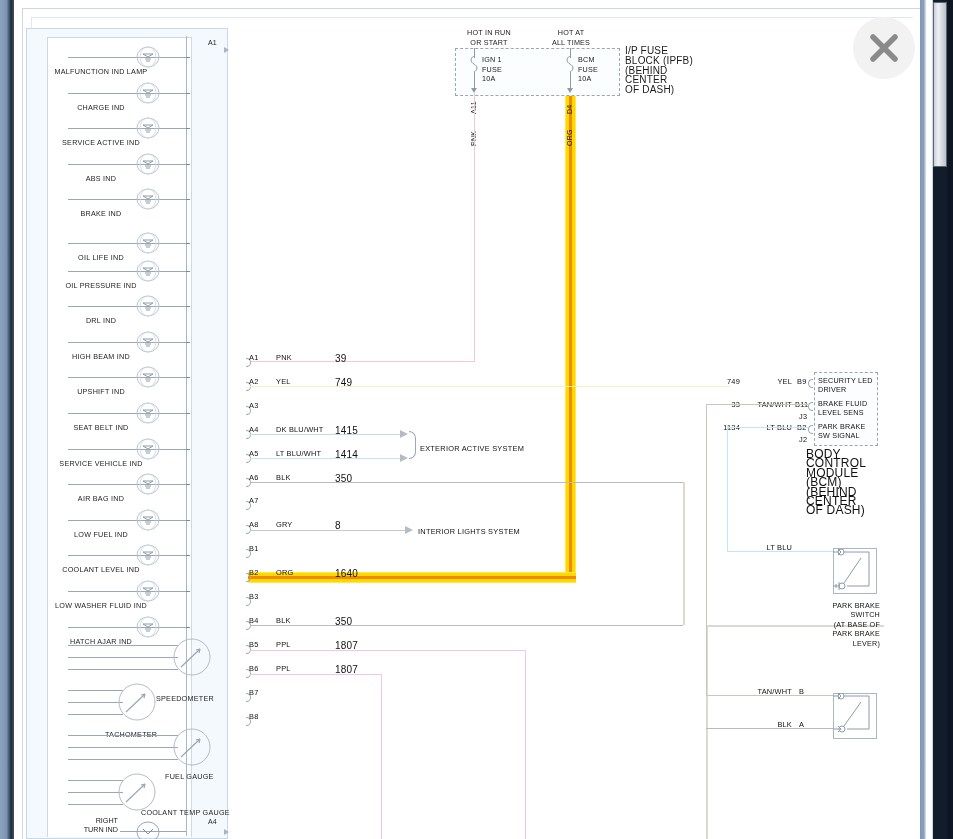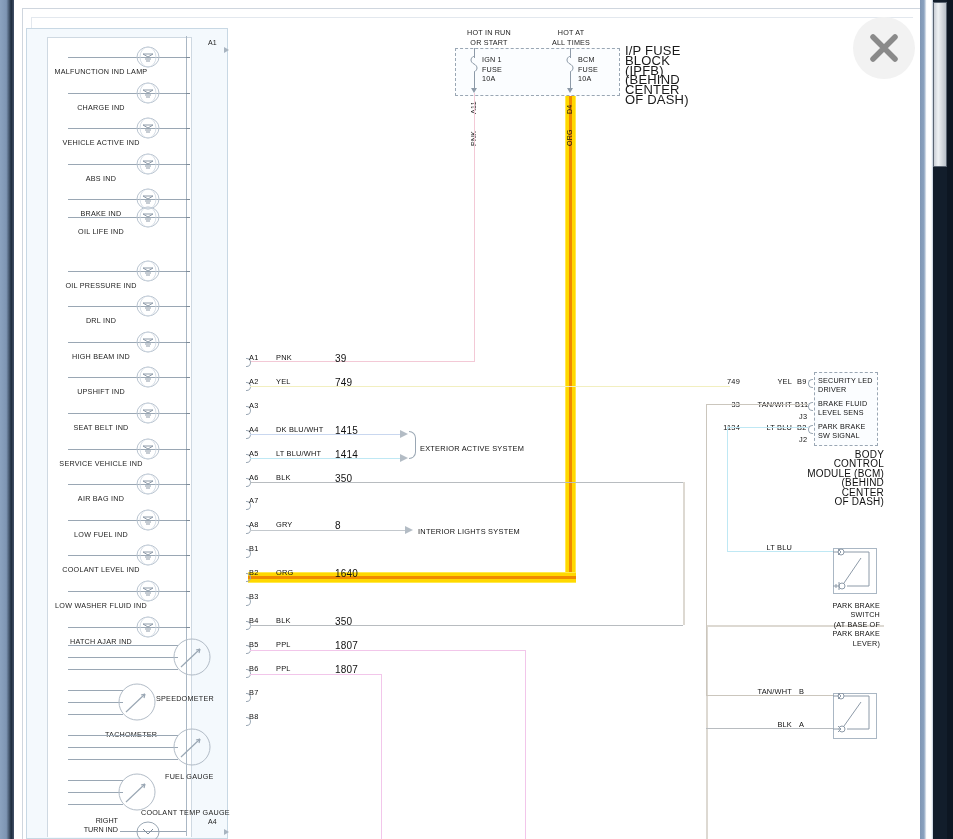--- a/index.html
+++ b/index.html
@@ -141,21 +141,21 @@
     position: absolute; text-align: center;
     font-size: 7.2px; color: #1a1a1a; line-height: 9.5px;
     letter-spacing: .2px; white-space: nowrap;
   }
   .fuse-name {
     position: absolute; font-size: 7.2px; color: #1a1a1a;
     line-height: 9.5px; letter-spacing: .2px; white-space: nowrap;
   }
   .fuse-block-title {
     position: absolute; left: 625px; top: 46px;
-    font-size: 13px; color: #1a1a1a; line-height: 9.8px;
+    font-size: 10px; color: #1a1a1a; line-height: 9.8px;
     letter-spacing: .2px; width: 70px;
   }
   .fuse-drop { position: absolute; width: 1px; background: #8d9aa8; }
   .fuse-coil { position: absolute; width: 8px; height: 16px; }
   .fuse-arrow {
     position: absolute; width: 0; height: 0;
     border-left: 3px solid transparent; border-right: 3px solid transparent;
     border-top: 5px solid #8d9aa8;
   }
   .vlabel {
@@ -234,22 +234,22 @@
     width: 64px; height: 74px;
     border: 1px dashed #9aa7b4; background: #fbfdff;
   }
   .bcm-fn {
     position: absolute; left: 818px;
     font-size: 7.2px; color: #111; line-height: 9.4px;
     letter-spacing: .2px; width: 66px;
   }
   .bcm-title {
     position: absolute; left: 806px; top: 450px;
-    width: 78px; text-align: right;
-    font-size: 10px; color: #111; line-height: 9.4px; letter-spacing: .2px;
+    width: 78px; 
+    font-size: 12px; color: #111; line-height: 9.4px; letter-spacing: .2px;
   }
   .r-num {
     position: absolute; font-size: 7.4px; color: #111;
     text-align: right; letter-spacing: .2px;
   }
   .r-clr {
     position: absolute; font-size: 7.4px; color: #111;
     text-align: right; letter-spacing: .2px;
   }
   .r-pin {
@@ -328,21 +328,21 @@
         <div class="lamp-label">CHARGE IND</div>
       </div>
       <div class="lamp-row" style="top: 111.2px;">
         <div class="lamp-wire"></div>
         <svg class="lamp-sym" viewBox="0 0 28 26">
           <ellipse cx="14" cy="13" rx="11" ry="10" fill="none" stroke="#b9c4d0" stroke-width="1"></ellipse>
           <ellipse cx="14" cy="13" rx="8" ry="10" fill="none" stroke="#cdd6e0" stroke-width="0.8"></ellipse>
           <path d="M9 10 L19 10 M9 10 L14 13 L19 10 M11 15 L17 15 M12 17 L16 17" stroke="#8d9aa8" stroke-width="1" fill="none"></path>
         </svg>
         <div class="lamp-tick"></div>
-        <div class="lamp-label">VEHICLE ACTIVE IND</div>
+        <div class="lamp-label">SERVICE ACTIVE IND</div>
       </div>
       <div class="lamp-row" style="top: 146.8px;">
         <div class="lamp-wire"></div>
         <svg class="lamp-sym" viewBox="0 0 28 26">
           <ellipse cx="14" cy="13" rx="11" ry="10" fill="none" stroke="#b9c4d0" stroke-width="1"></ellipse>
           <ellipse cx="14" cy="13" rx="8" ry="10" fill="none" stroke="#cdd6e0" stroke-width="0.8"></ellipse>
           <path d="M9 10 L19 10 M9 10 L14 13 L19 10 M11 15 L17 15 M12 17 L16 17" stroke="#8d9aa8" stroke-width="1" fill="none"></path>
         </svg>
         <div class="lamp-tick"></div>
         <div class="lamp-label">ABS IND</div>
@@ -350,21 +350,21 @@
       <div class="lamp-row" style="top: 182.4px;">
         <div class="lamp-wire"></div>
         <svg class="lamp-sym" viewBox="0 0 28 26">
           <ellipse cx="14" cy="13" rx="11" ry="10" fill="none" stroke="#b9c4d0" stroke-width="1"></ellipse>
           <ellipse cx="14" cy="13" rx="8" ry="10" fill="none" stroke="#cdd6e0" stroke-width="0.8"></ellipse>
           <path d="M9 10 L19 10 M9 10 L14 13 L19 10 M11 15 L17 15 M12 17 L16 17" stroke="#8d9aa8" stroke-width="1" fill="none"></path>
         </svg>
         <div class="lamp-tick"></div>
         <div class="lamp-label">BRAKE IND</div>
       </div>
-      <div class="lamp-row" style="top: 200px;">
+      <div class="lamp-row" style="top: 226px;">
         <div class="lamp-wire"></div>
         <svg class="lamp-sym" viewBox="0 0 28 26">
           <ellipse cx="14" cy="13" rx="11" ry="10" fill="none" stroke="#b9c4d0" stroke-width="1"></ellipse>
           <ellipse cx="14" cy="13" rx="8" ry="10" fill="none" stroke="#cdd6e0" stroke-width="0.8"></ellipse>
           <path d="M9 10 L19 10 M9 10 L14 13 L19 10 M11 15 L17 15 M12 17 L16 17" stroke="#8d9aa8" stroke-width="1" fill="none"></path>
         </svg>
         <div class="lamp-tick"></div>
         <div class="lamp-label">OIL LIFE IND</div>
       </div>
       <div class="lamp-row" style="top: 253.6px;">

